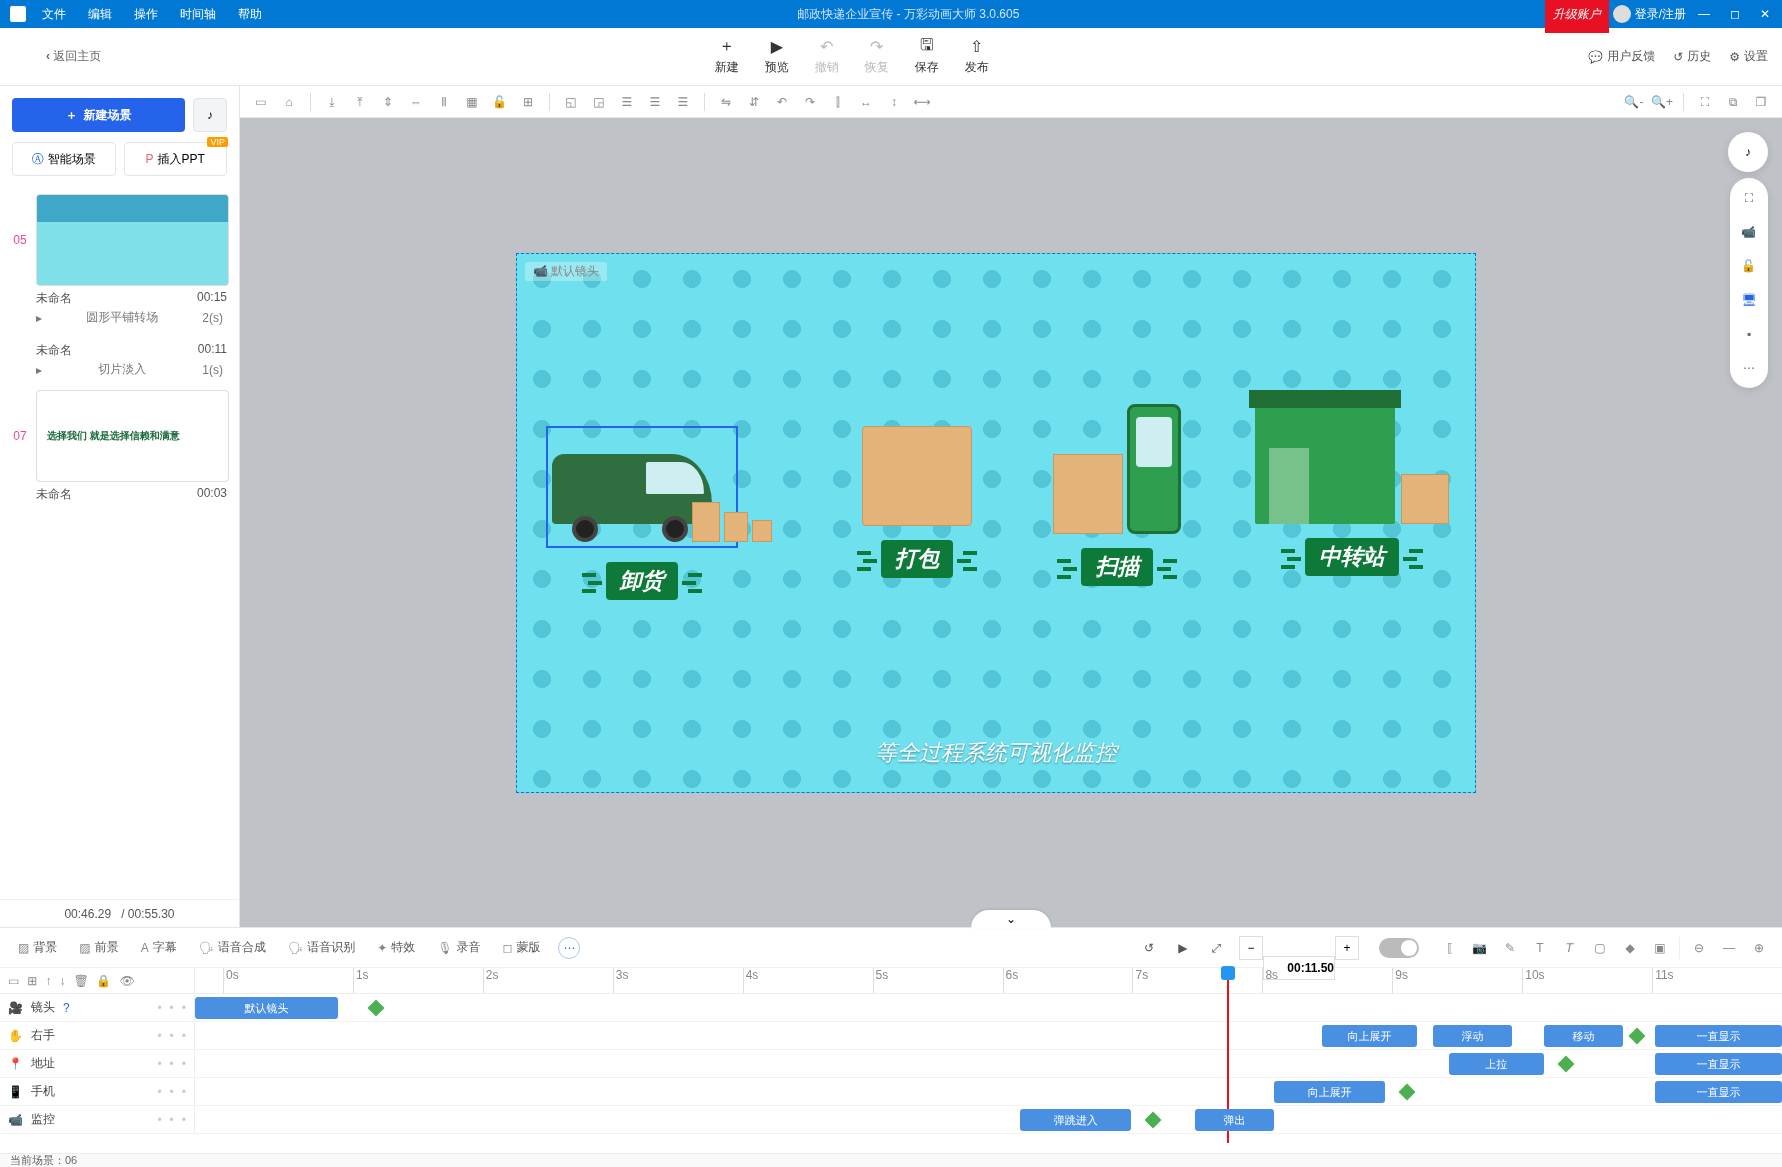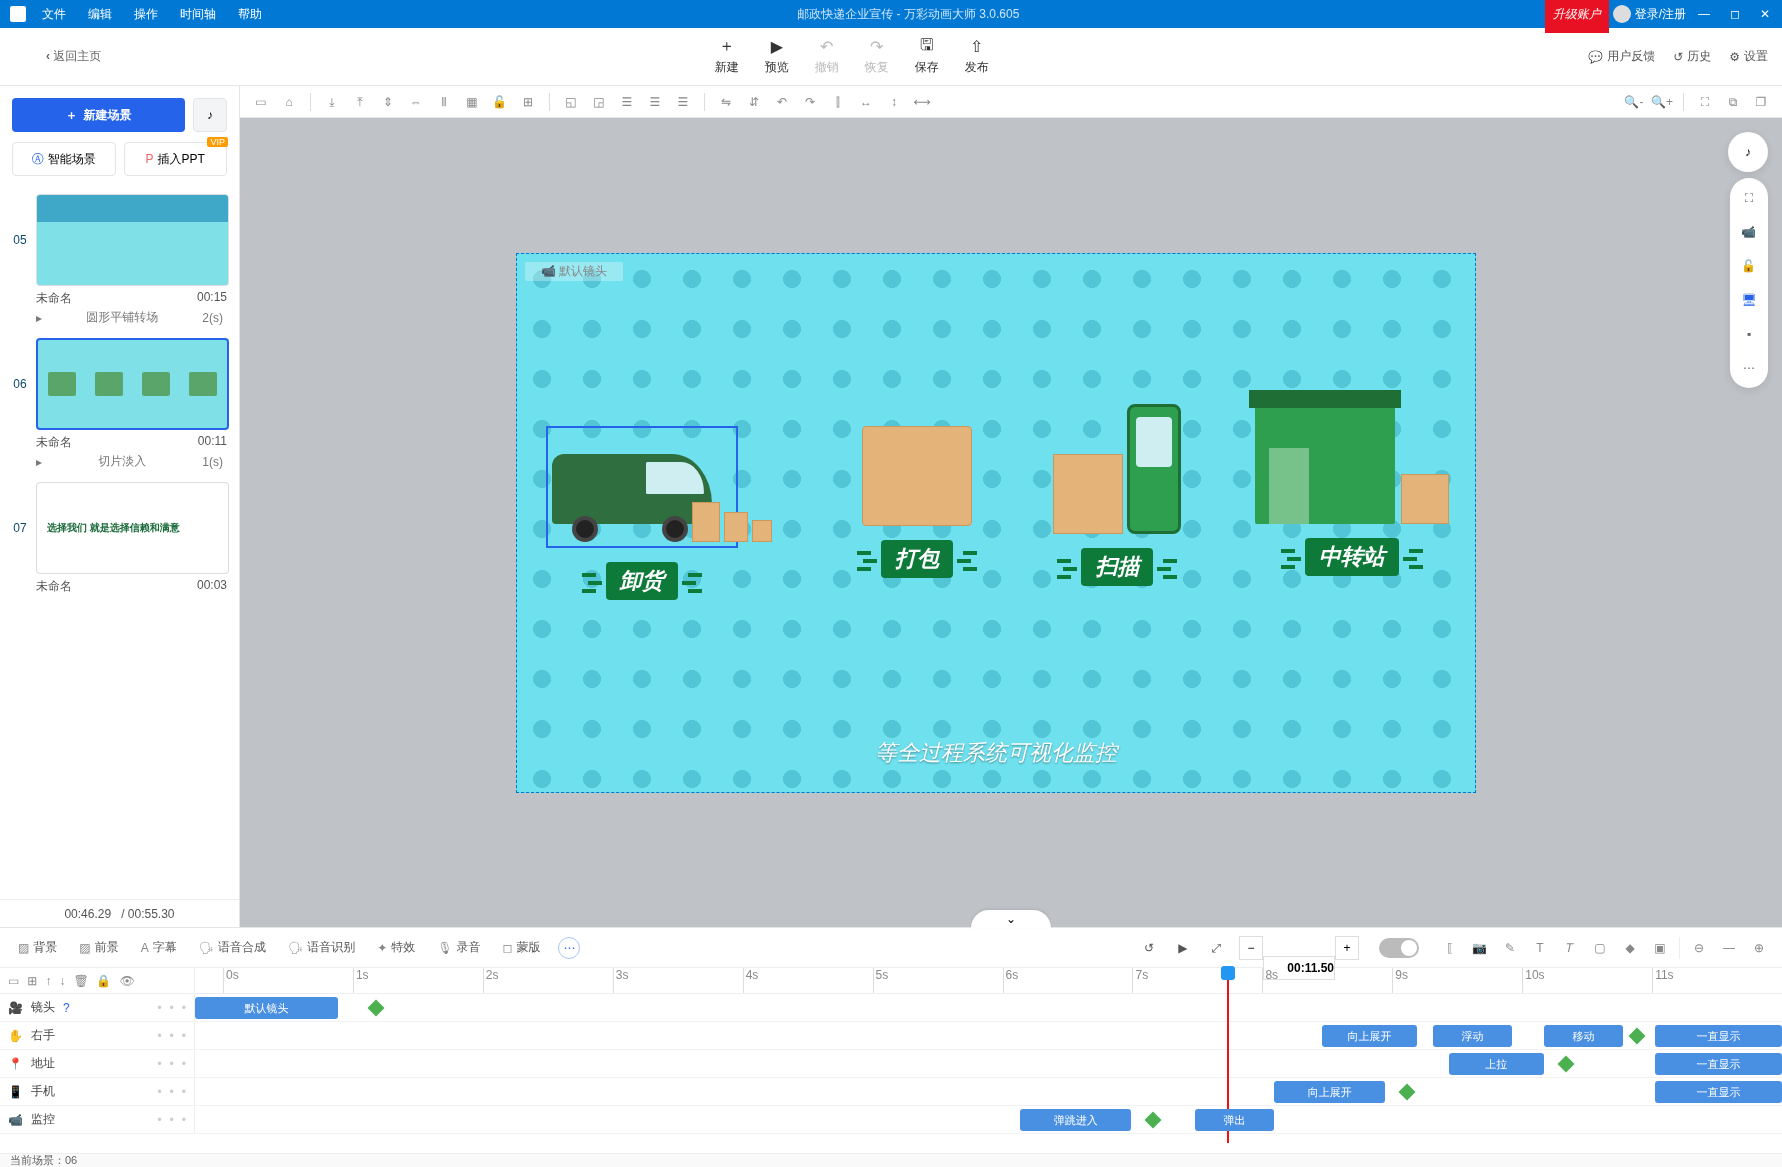--- a/index.html
+++ b/index.html
@@ -26,36 +26,36 @@
 .left-panel{width:240px;background:#fff;border-right:1px solid #e5e5e5;display:flex;flex-direction:column;}
 .left-top{padding:12px;display:flex;flex-direction:column;gap:10px;}
 .row{display:flex;gap:8px;}
 .btn-new{flex:1;height:34px;background:#2563eb;color:#fff;border:none;border-radius:4px;cursor:pointer;display:flex;align-items:center;justify-content:center;gap:6px;font-weight:bold;}
 .btn-music{width:34px;height:34px;background:#f3f4f6;border:1px solid #e2e4e8;border-radius:4px;display:flex;align-items:center;justify-content:center;cursor:pointer;}
 .btn-sub{flex:1;height:34px;background:#fff;border:1px solid #e2e4e8;border-radius:4px;display:flex;align-items:center;justify-content:center;gap:4px;cursor:pointer;position:relative;}
 .vip-tag{position:absolute;top:-6px;right:-2px;background:#ff9c00;color:#fff;font-size:9px;padding:0 3px;border-radius:2px;}
 .scene-list{flex:1;overflow:auto;padding:6px 10px;}
 .scene{margin-bottom:10px;}
 .scene-row{display:flex;align-items:center;gap:6px;}
-.scene-num{width:20px;color:#0c4a6e;text-align:center;}
+.scene-num{width:20px;color:#ec4899;text-align:center;}
 .scene-thumb{flex:1;height:92px;background:#7fe0e8;border-radius:4px;border:1px solid #ddd;position:relative;overflow:hidden;}
 .scene-thumb.selected{border:2px solid #2563eb;}
 .scene-meta{display:flex;justify-content:space-between;padding:4px 2px 0 26px;color:#555;}
 .transition{display:flex;justify-content:space-between;align-items:center;padding:2px 6px 2px 26px;color:#777;}
 .transition::before{content:"▸ ";}
 .time-summary{height:28px;display:flex;align-items:center;justify-content:center;gap:10px;color:#555;border-top:1px solid #eee;}
 .canvas-area{flex:1;background:#bfc2c7;position:relative;display:flex;flex-direction:column;}
 .sub-toolbar{height:32px;background:#fff;border-bottom:1px solid #e5e5e5;display:flex;align-items:center;gap:6px;padding:0 10px;color:#888;}
 .sub-toolbar .sep{width:1px;height:18px;background:#ddd;margin:0 4px;}
 .sub-toolbar .tbtn{width:22px;height:22px;display:flex;align-items:center;justify-content:center;cursor:pointer;border-radius:3px;}
 .sub-toolbar .spacer{flex:1;}
 .stage-wrap{flex:1;display:flex;align-items:center;justify-content:center;position:relative;padding:10px 60px 10px 30px;}
 .stage{width:100%;max-width:960px;aspect-ratio:16/9;background:#66d9e8;border:1px dashed #0078d4;position:relative;overflow:hidden;}
 .stage .pattern{position:absolute;inset:0;background:radial-gradient(circle,#52c5d6 25%,transparent 26%) 0 0/50px 50px,#6ee0ee;}
-.stage .camera-label{position:absolute;top:8px;left:8px;color:#888;background:rgba(255,255,255,0.3);padding:1px 16px;border-radius:2px;font-size:11px;}
+.stage .camera-label{position:absolute;top:8px;left:8px;color:#888;background:rgba(255,255,255,0.3);padding:1px 8px;border-radius:2px;font-size:11px;}
 .illus{position:absolute;display:flex;flex-direction:column;align-items:center;}
 .illus .shape{display:flex;align-items:flex-end;justify-content:center;}
 .label-bar{margin-top:14px;background:#0d7a3a;color:#fff;font-weight:bold;font-size:22px;padding:4px 14px;border-radius:4px;position:relative;font-style:italic;}
 .label-bar::before{content:"";position:absolute;left:-18px;top:50%;width:14px;height:4px;background:#0d7a3a;box-shadow:-6px -8px 0 #0d7a3a,-6px 8px 0 #0d7a3a;}
 .label-bar::after{content:"";position:absolute;right:-18px;top:50%;width:14px;height:4px;background:#0d7a3a;box-shadow:6px -8px 0 #0d7a3a,6px 8px 0 #0d7a3a;}
 .van{width:180px;height:110px;position:relative;}
 .van-body{position:absolute;bottom:18px;left:0;width:160px;height:70px;background:#2e6e3f;border-radius:12px 40px 4px 4px / 12px 50px 4px 4px;}
 .van-win{position:absolute;top:8px;right:8px;width:58px;height:32px;background:#cfeef2;border-radius:2px 30px 2px 2px/2px 40px 2px 2px;}
 .wheel{position:absolute;bottom:0;width:26px;height:26px;background:#222;border-radius:50%;border:4px solid #444;}
 .wheel.w1{left:20px;}.wheel.w2{left:110px;}
@@ -201,31 +201,20 @@
     <div class="scene-meta">
             <span>未命名</span>
             <span>00:15</span>
           </div>
     <div class="transition">
             <span>圆形平铺转场</span>
             <span>2(s)</span>
           </div>
         </div>
         <div class="scene">
-    <div class="scene-row">
-      <div class="scene-num">06</div>
-      <div class="scene-thumb selected">
-              <div class="thumb-mini">
-                <div class="m"></div>
-                <div class="m"></div>
-                <div class="m"></div>
-                <div class="m"></div>
-              </div>
-            </div>
-    </div>
     <div class="scene-meta">
             <span>未命名</span>
             <span>00:11</span>
           </div>
     <div class="transition">
             <span>切片淡入</span>
             <span>1(s)</span>
           </div>
         </div>
         <div class="scene">

